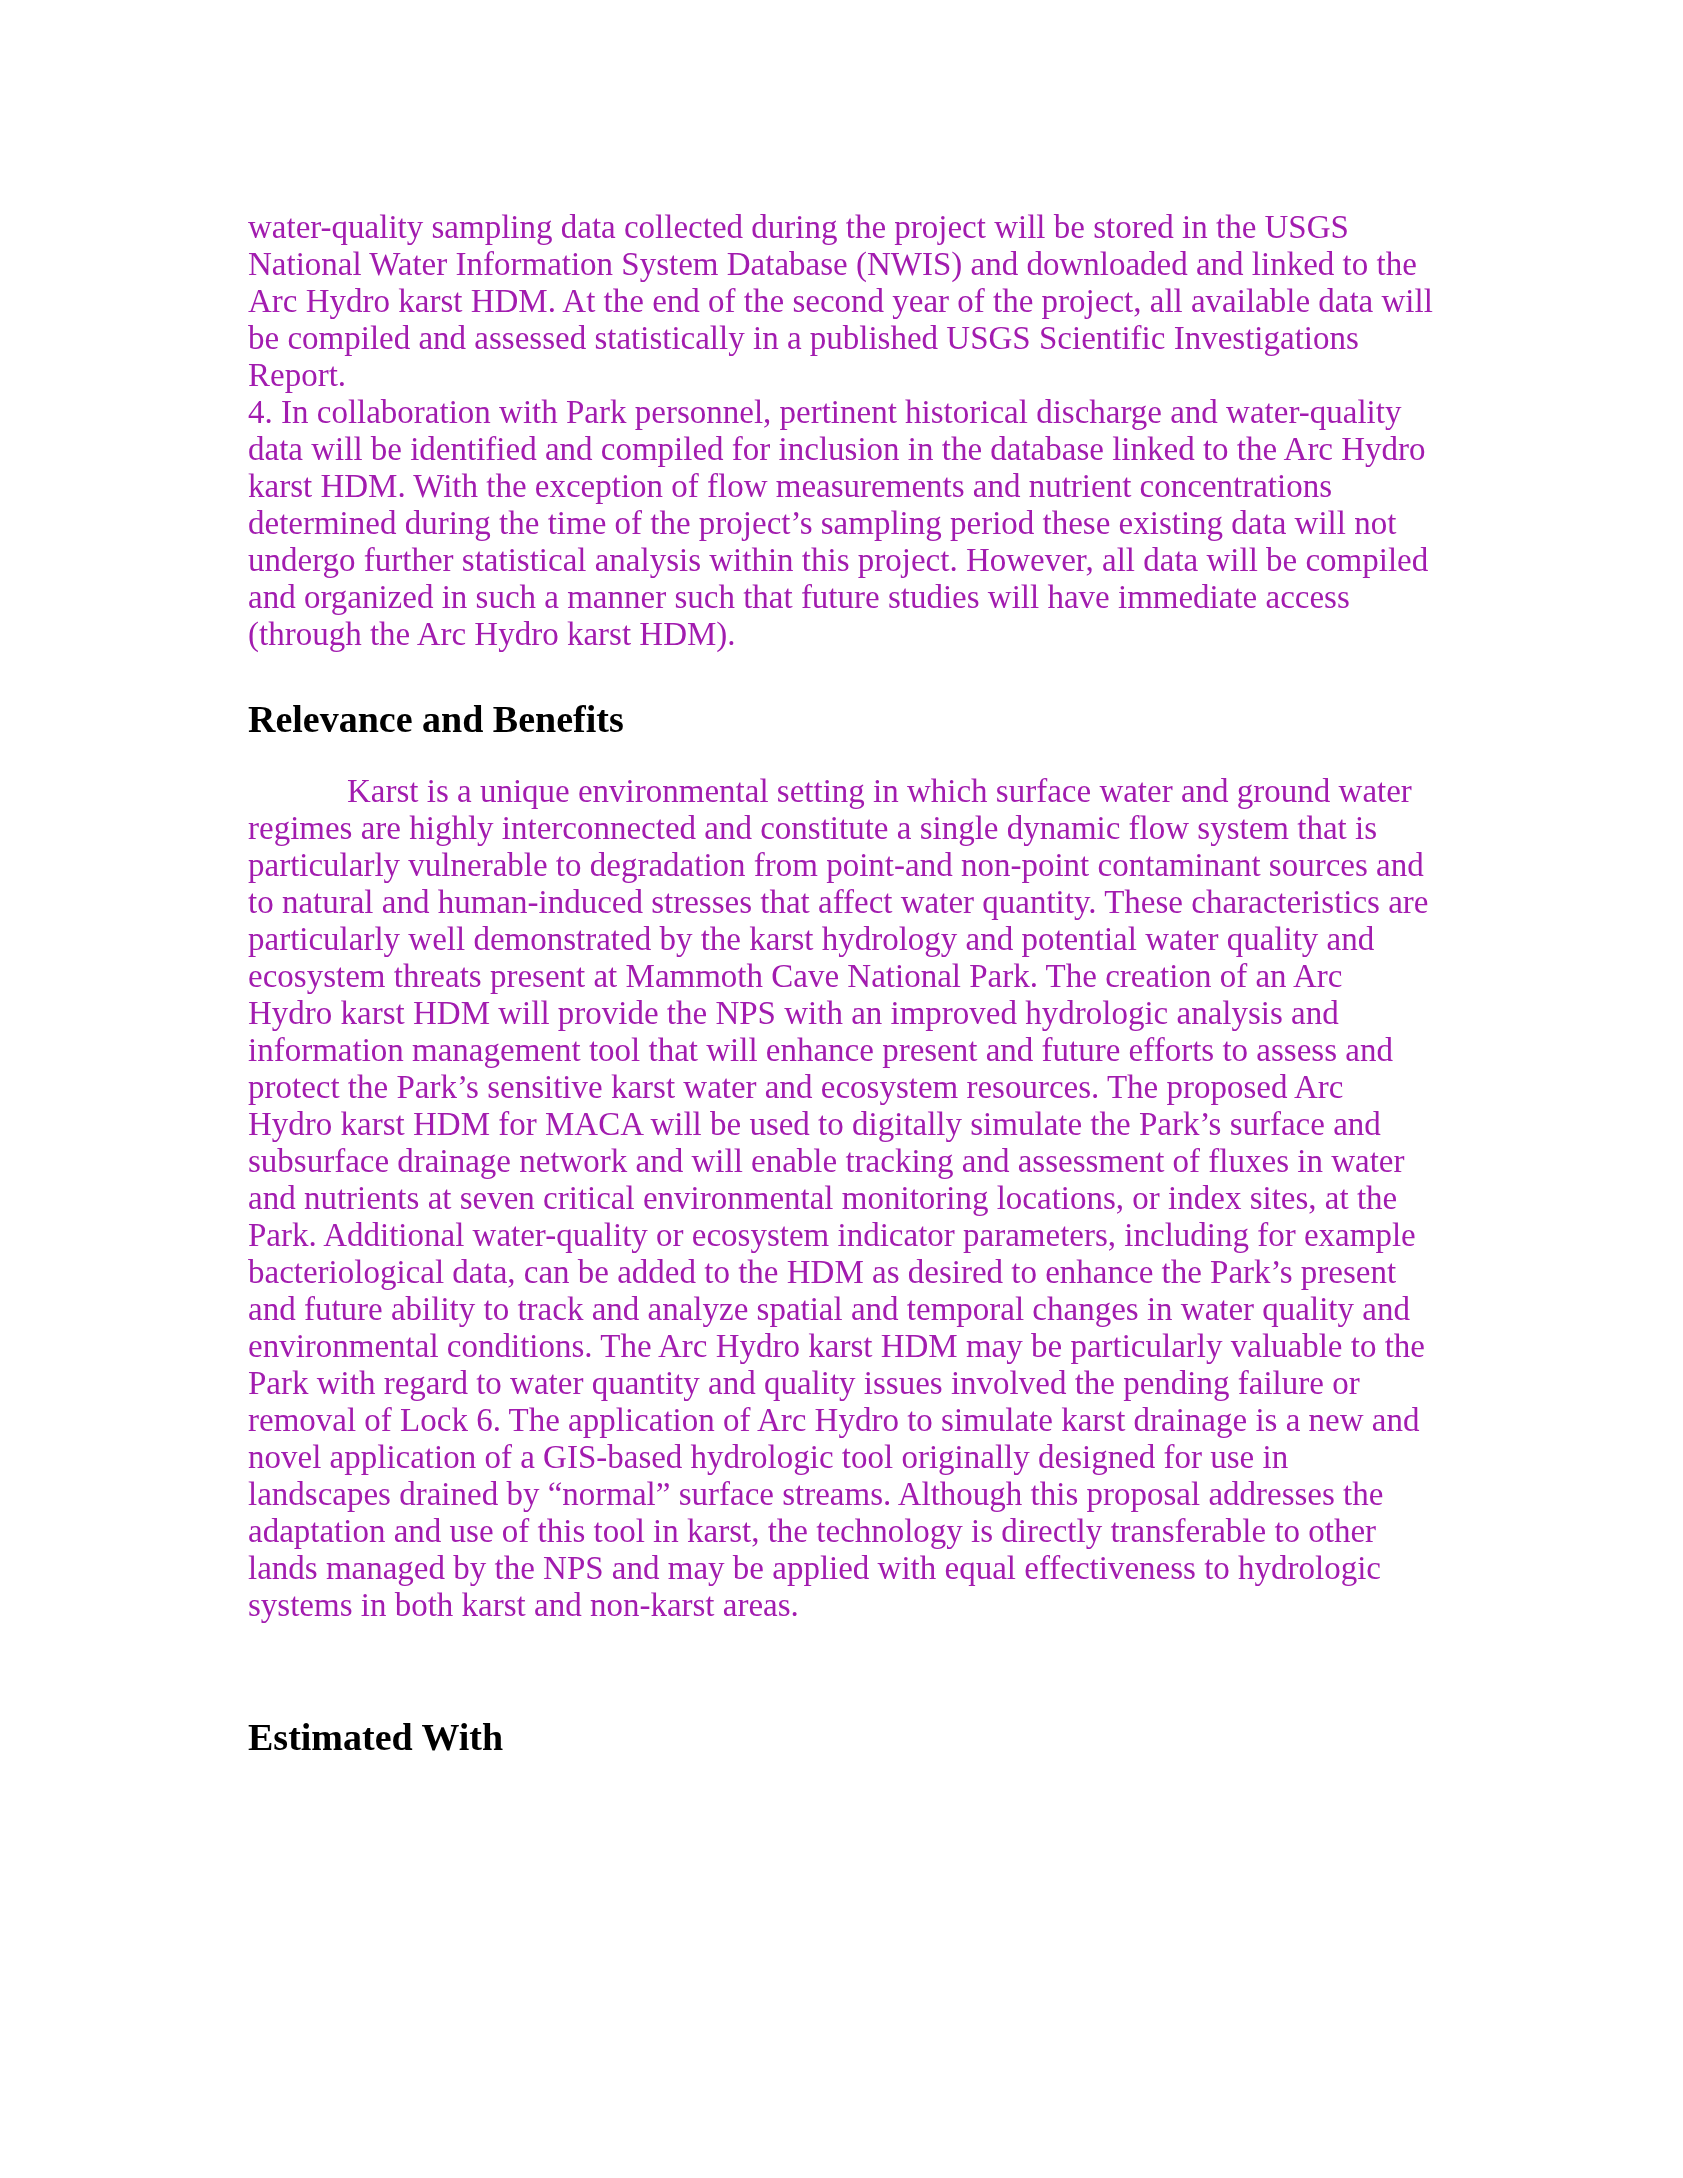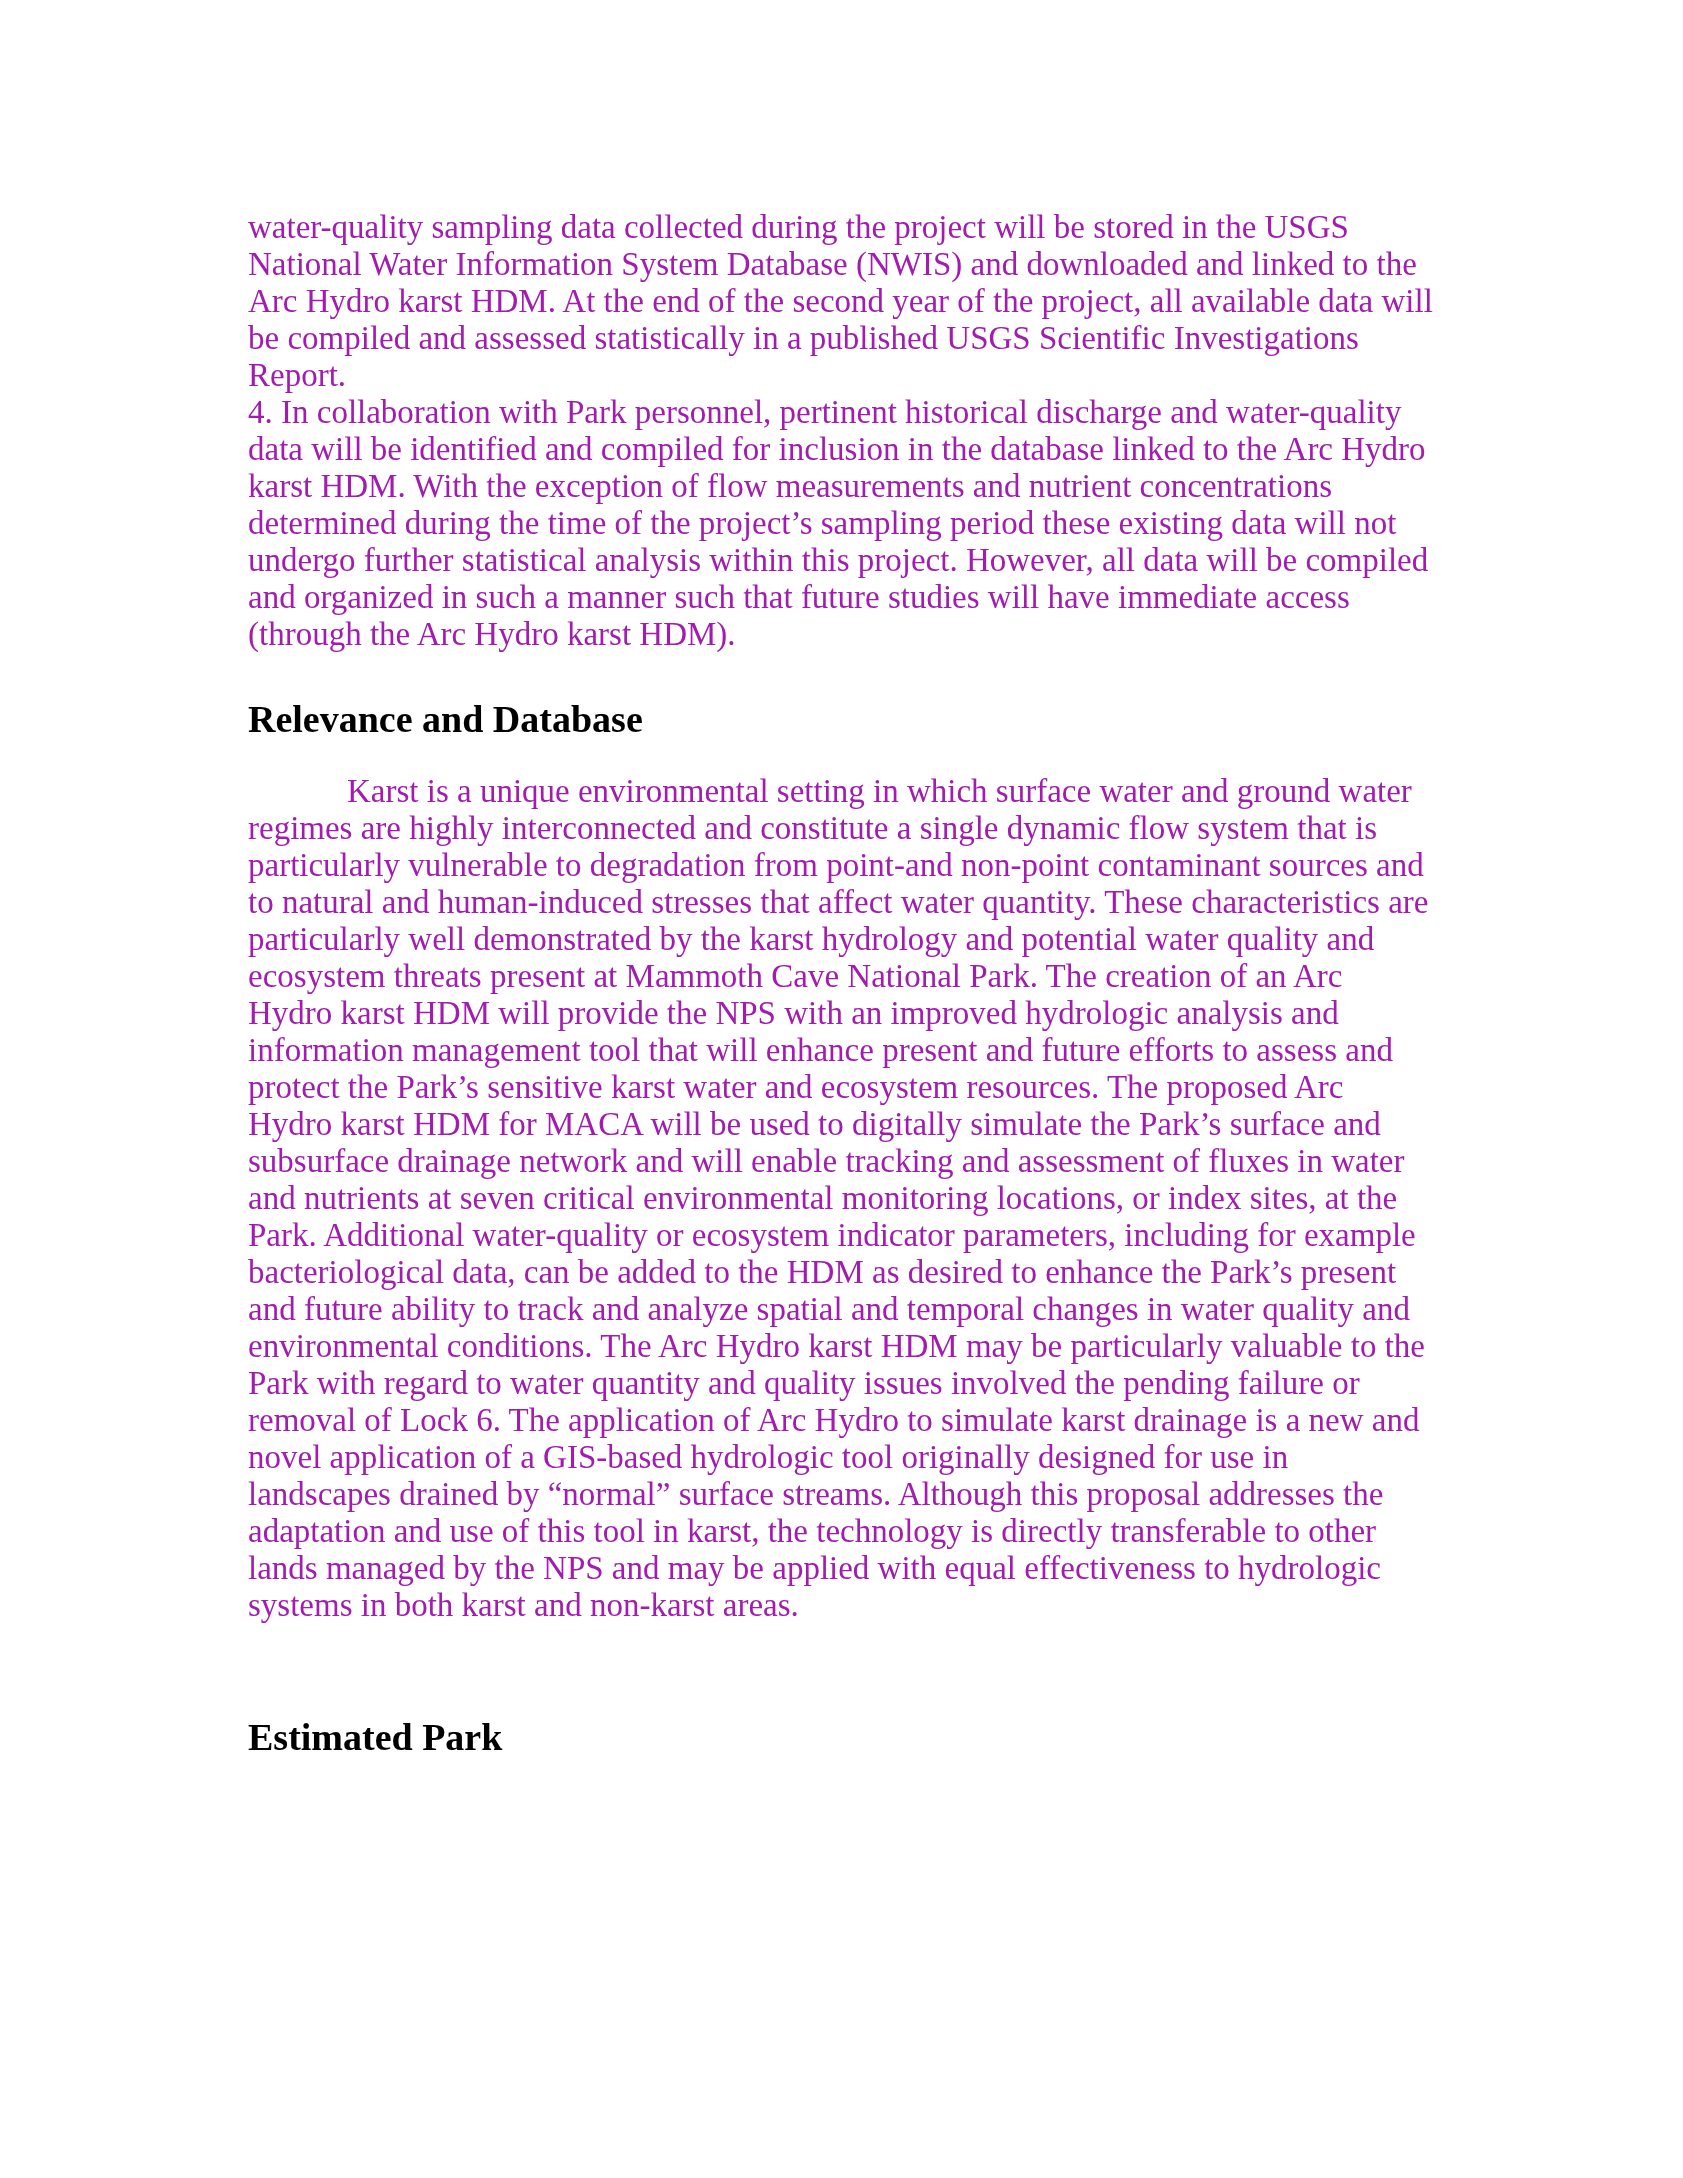--- a/index.html
+++ b/index.html
@@ -59,21 +59,21 @@
 Report.</p>
 
     <p class="para para-item4">4. In collaboration with Park personnel, pertinent historical discharge and water-quality
 data will be identified and compiled for inclusion in the database linked to the Arc Hydro
 karst HDM. With the exception of flow measurements and nutrient concentrations
 determined during the time of the project’s sampling period these existing data will not
 undergo further statistical analysis within this project. However, all data will be compiled
 and organized in such a manner such that future studies will have immediate access
 (through the Arc Hydro karst HDM).</p>
 
-    <h2 class="heading heading-relevance">Relevance and Database</h2>
+    <h2 class="heading heading-relevance">Relevance and Benefits</h2>
 
     <p class="para indent para-relevance">Karst is a unique environmental setting in which surface water and ground water
 regimes are highly interconnected and constitute a single dynamic flow system that is
 particularly vulnerable to degradation from point-and non-point contaminant sources and
 to natural and human-induced stresses that affect water quantity. These characteristics are
 particularly well demonstrated by the karst hydrology and potential water quality and
 ecosystem threats present at Mammoth Cave National Park. The creation of an Arc
 Hydro karst HDM will provide the NPS with an improved hydrologic analysis and
 information management tool that will enhance present and future efforts to assess and
 protect the Park’s sensitive karst water and ecosystem resources. The proposed Arc
@@ -85,18 +85,18 @@
 and future ability to track and analyze spatial and temporal changes in water quality and
 environmental conditions. The Arc Hydro karst HDM may be particularly valuable to the
 Park with regard to water quantity and quality issues involved the pending failure or
 removal of Lock 6. The application of Arc Hydro to simulate karst drainage is a new and
 novel application of a GIS-based hydrologic tool originally designed for use in
 landscapes drained by “normal” surface streams. Although this proposal addresses the
 adaptation and use of this tool in karst, the technology is directly transferable to other
 lands managed by the NPS and may be applied with equal effectiveness to hydrologic
 systems in both karst and non-karst areas.</p>
 
-    <h2 class="heading heading-costs">Estimated Park</h2>
+    <h2 class="heading heading-costs">Estimated With</h2>
 
 
   </div>
 </div>
 
 
 </body></html>

